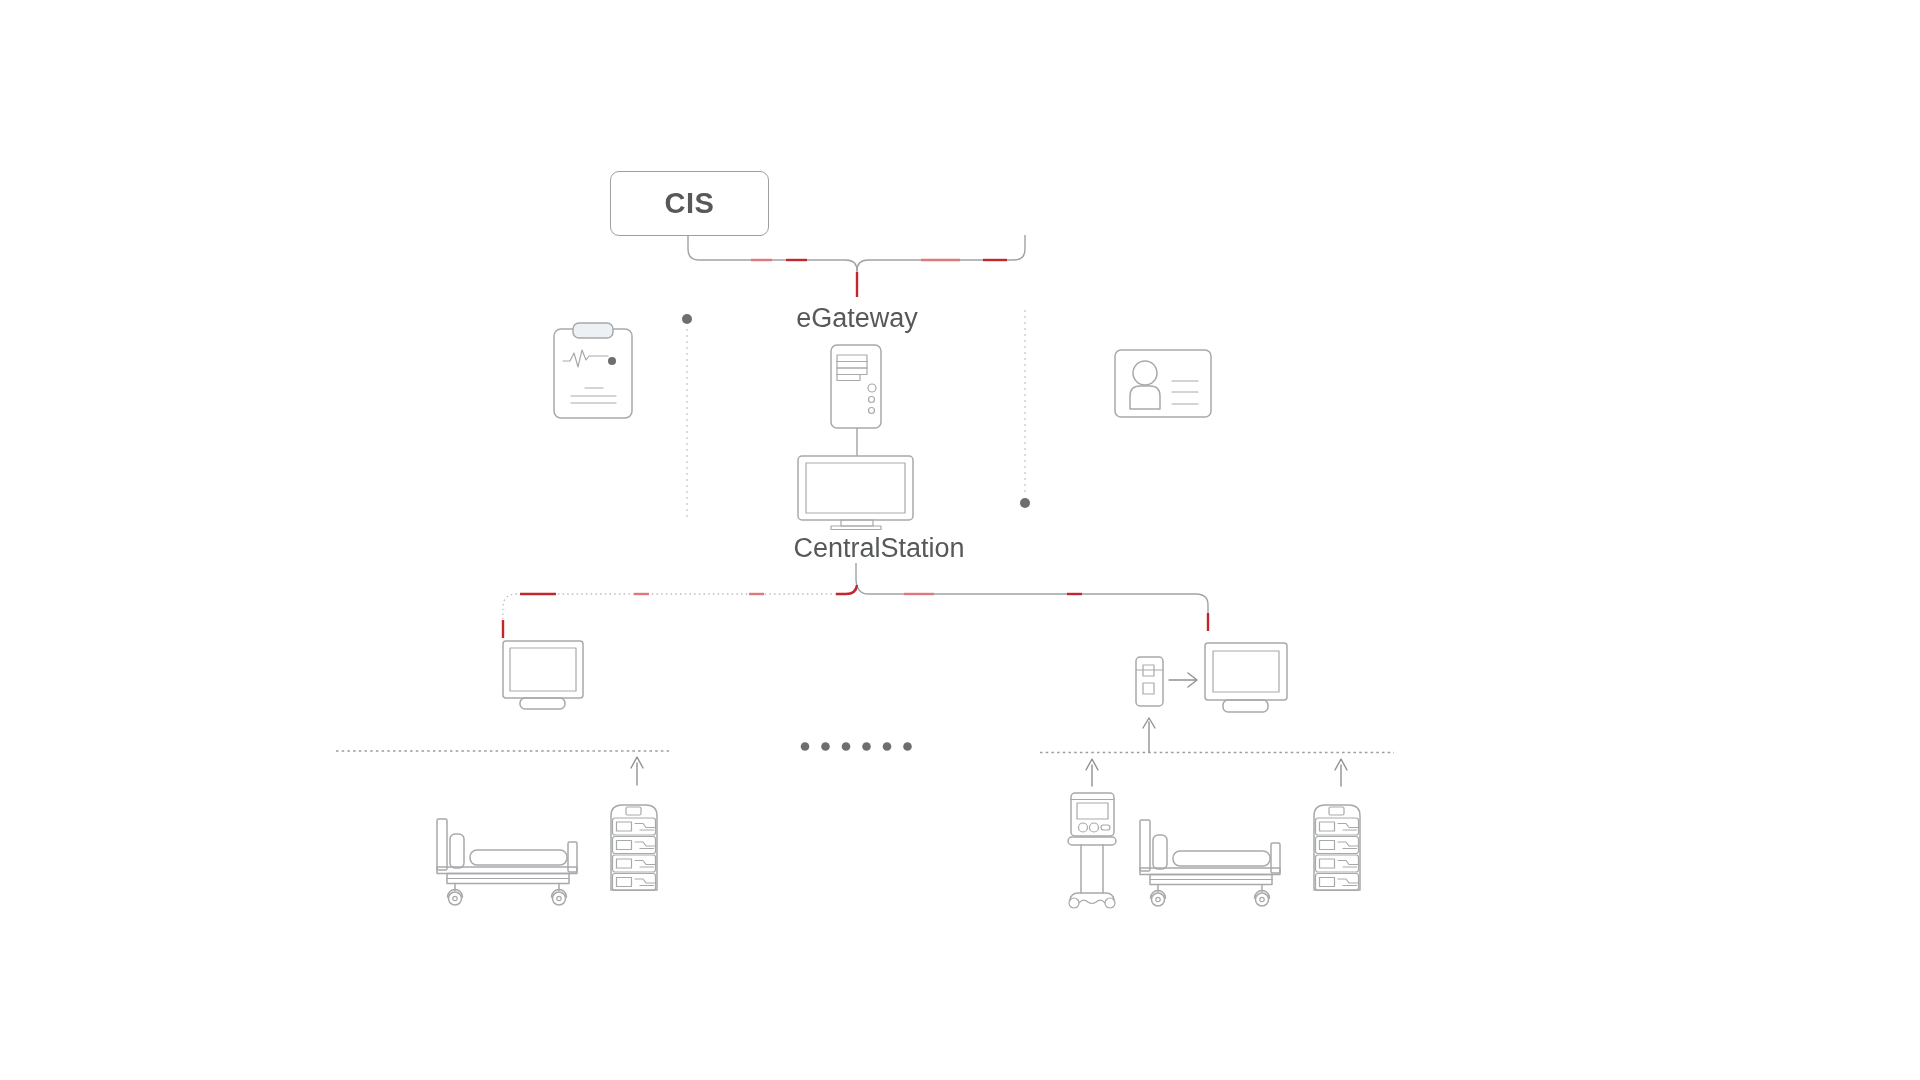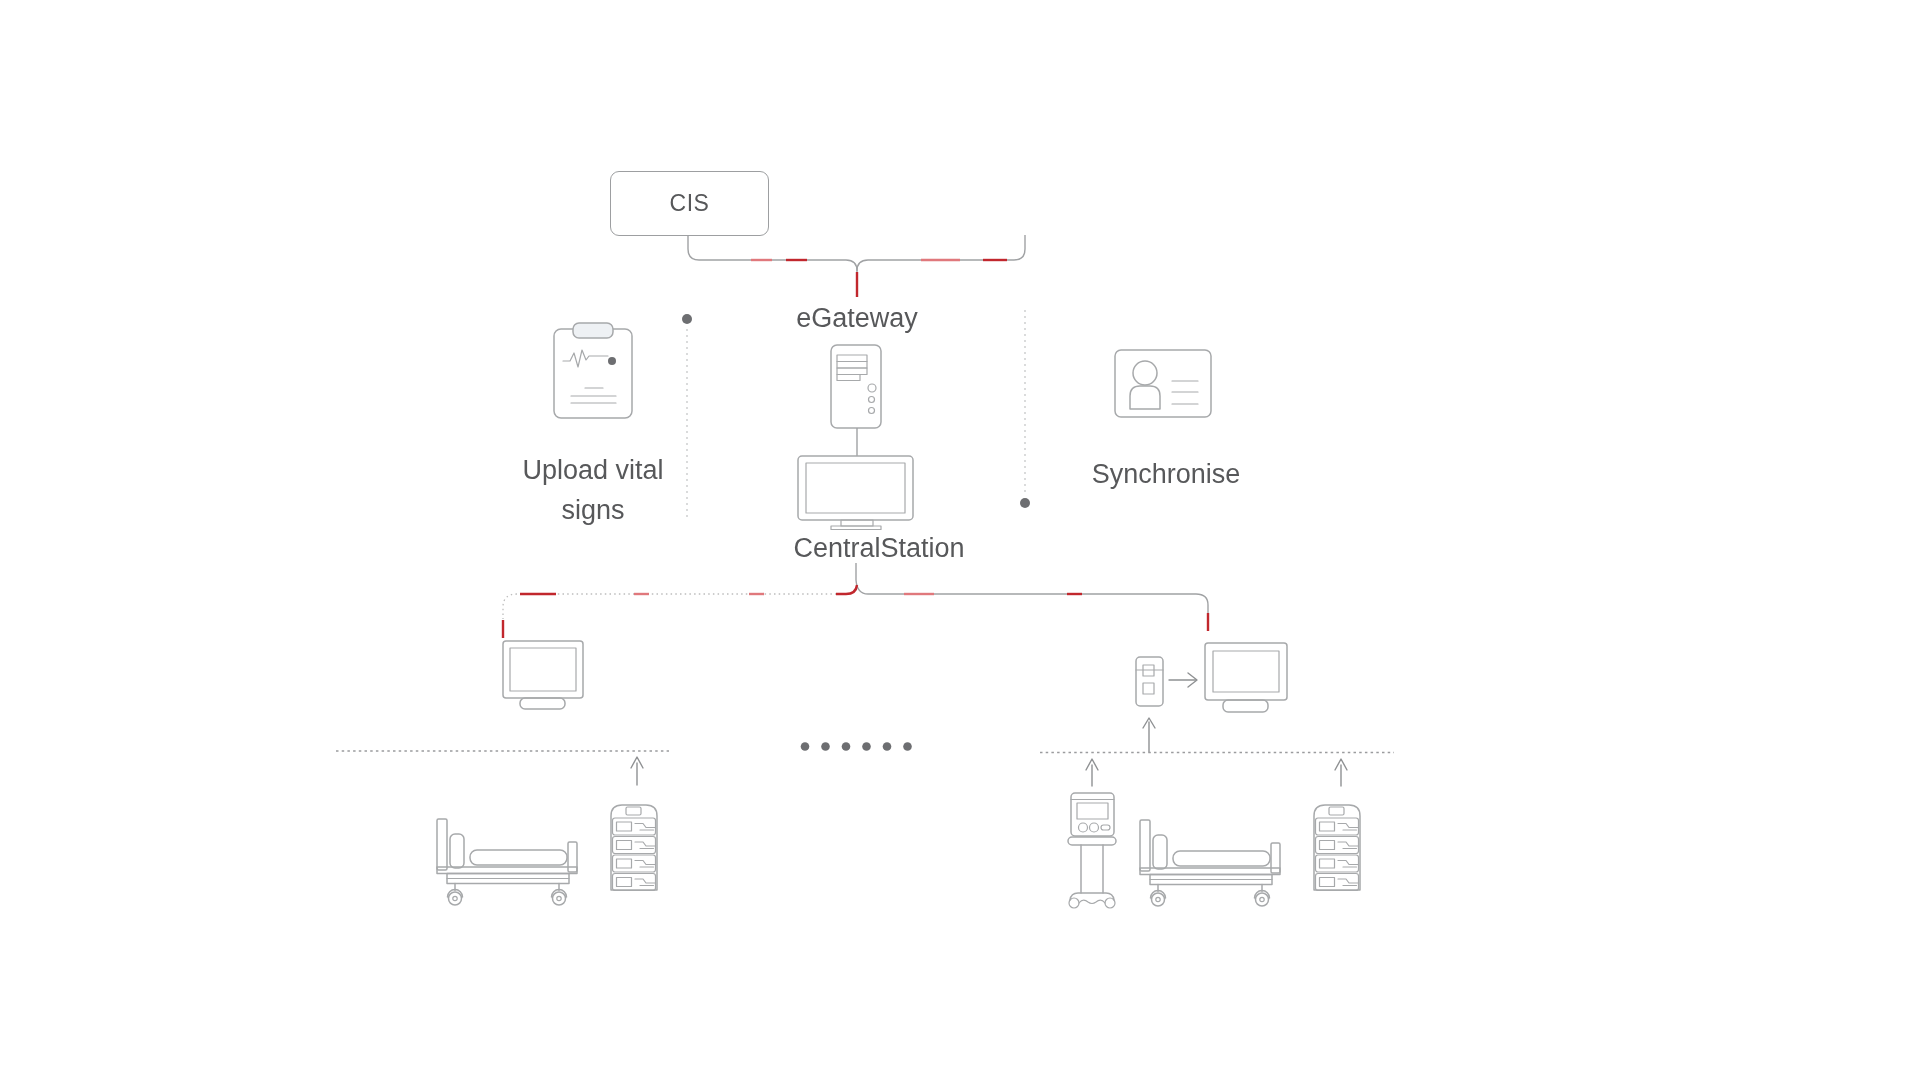--- a/index.html
+++ b/index.html
@@ -17,24 +17,24 @@
   .redl{stroke:var(--red-light);fill:none;stroke-width:2.4;stroke-linecap:butt;}
   .dotv{stroke:#cbcccd;fill:none;stroke-width:1.4;stroke-dasharray:2 4;}
   .doth{stroke:#9b9c9e;fill:none;stroke-width:1.4;stroke-dasharray:2.5 3.2;}
   .dotl{stroke:#bdbdbd;fill:none;stroke-width:1.3;stroke-dasharray:1.5 3.2;}
   .fillg{fill:var(--dot);stroke:none;}
   .arrow{stroke:#8f9193;fill:none;stroke-width:1.4;stroke-linecap:round;stroke-linejoin:round;}
   .clipfill{fill:var(--clip-fill);}
   .node-box{
     position:absolute;border:1.5px solid #9d9fa1;border-radius:9px;background:#fff;
     display:flex;align-items:center;justify-content:center;
-    font-size:23px;font-weight:400;color:var(--text);letter-spacing:.5px;
+    font-size:29px;font-weight:700;color:var(--text);letter-spacing:.5px;
   }
   .label{
-    position:absolute;transform:translateX(-50%);text-align:center;white-space:nowrap;
+    position:absolute;transform:translateX(-50%);text-align:left;white-space:nowrap;
     color:var(--text);font-size:27px;font-weight:300;line-height:40px;
   }
 </style>
 </head>
 <body>
 
 <div class="canvas" style="--stroke: #a7a9ab; --connector: #a0a2a4; --red: #c1272d; --red-light: #e0787c; --text: #57585a; --dot: #6d6e71; --clip-fill: #eef1f4;">
 
   <svg class="art" width="1920" height="1080" viewBox="0 0 1920 1080">
 
@@ -229,22 +229,17 @@
   </svg>
 
   <div class="node-box" style="left:610px;top:171px;width:157px;height:63px">
     <span>CIS</span>
   </div>
 
   <div class="label" style="left:857px;top:298px">eGateway</div>
 
   <div class="label" style="left:879px;top:528px">CentralStation</div>
 
-  <div class="label" style="left:593px;top:450px">
-    <div>Upload vital</div>
-    <div>signs</div>
+
+  <div class="label" style="left:1166px;top:454px">
   </div>
 
-  <div class="label" style="left:1166px;top:454px">
-    <div>Synchronise</div>
-  </div>
-
 </div>
 
 </body></html>

